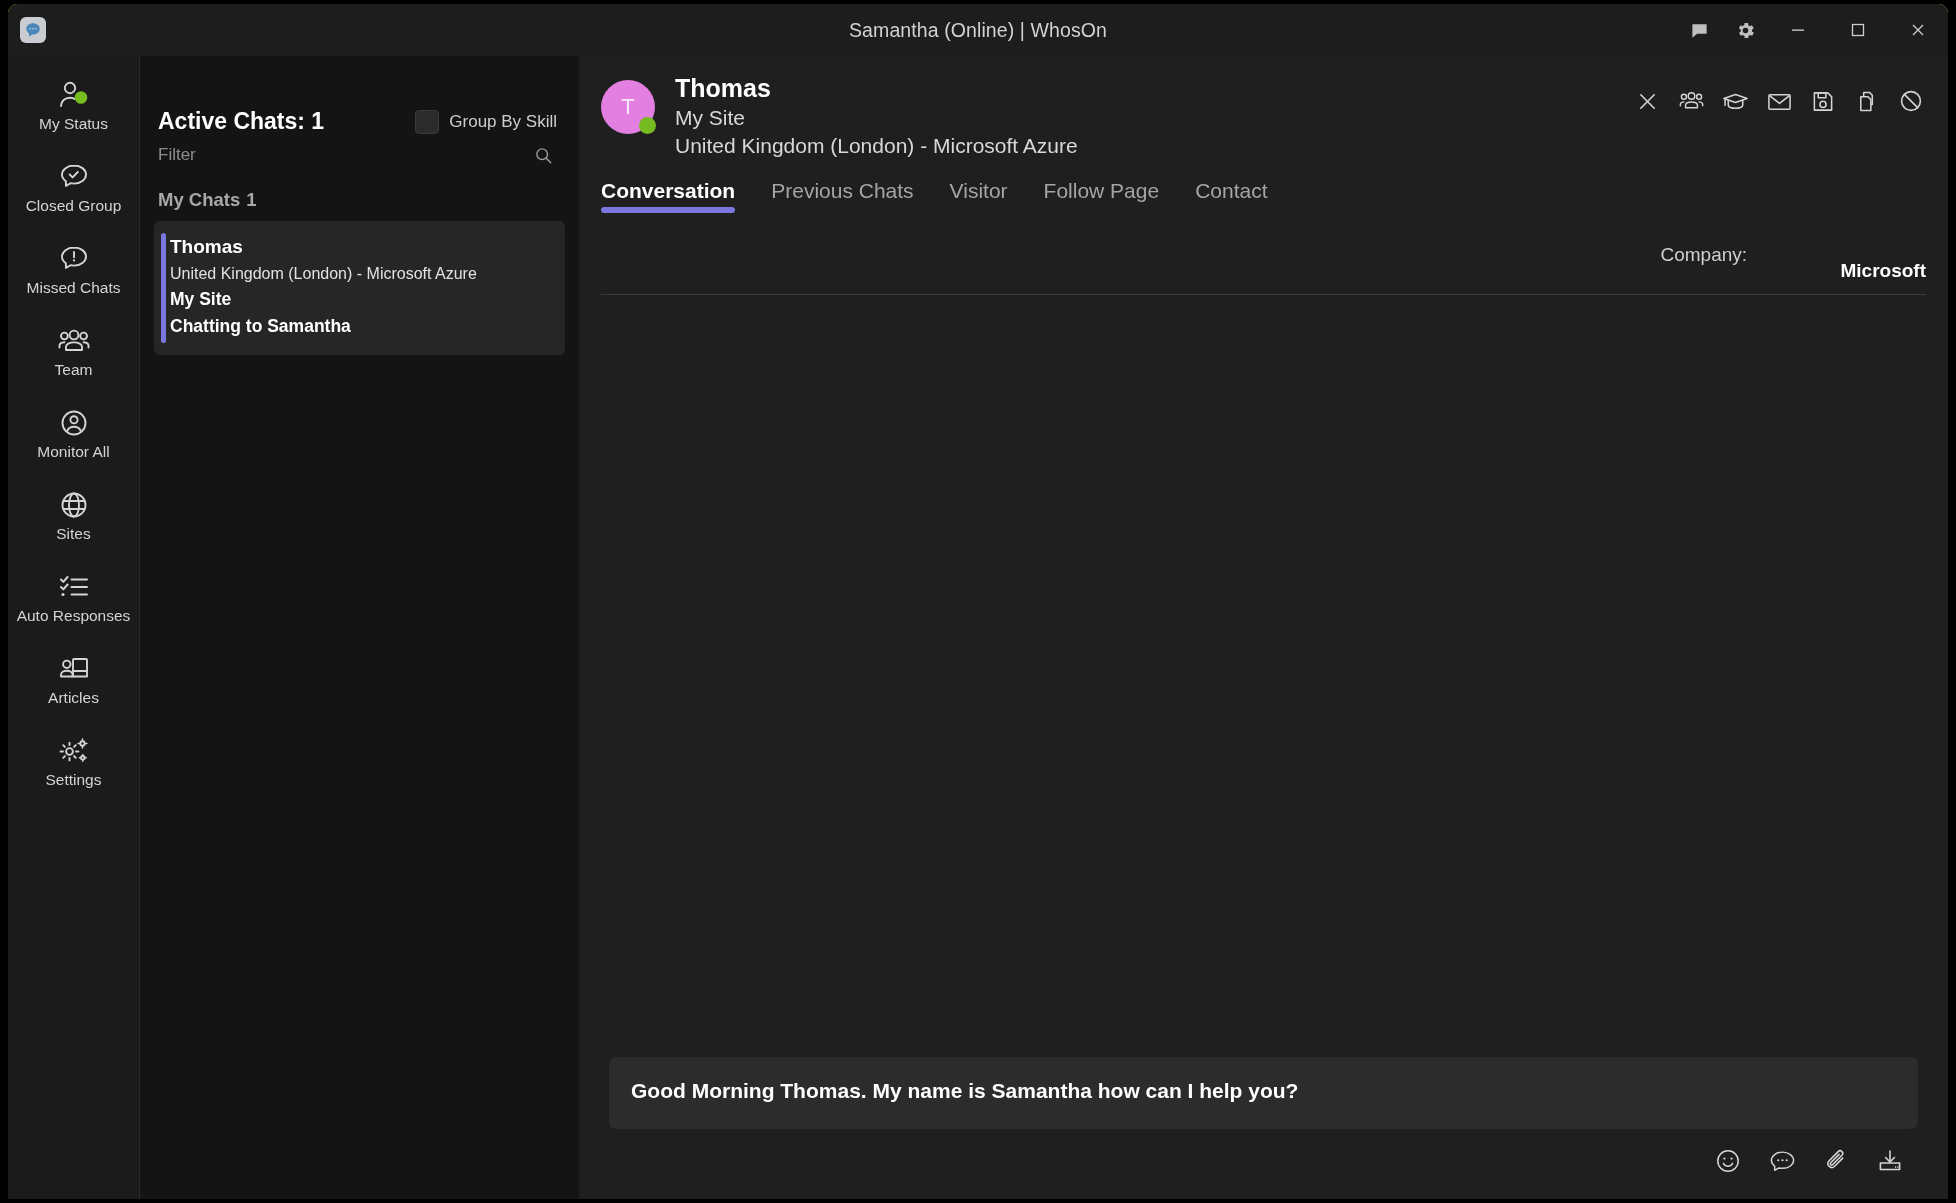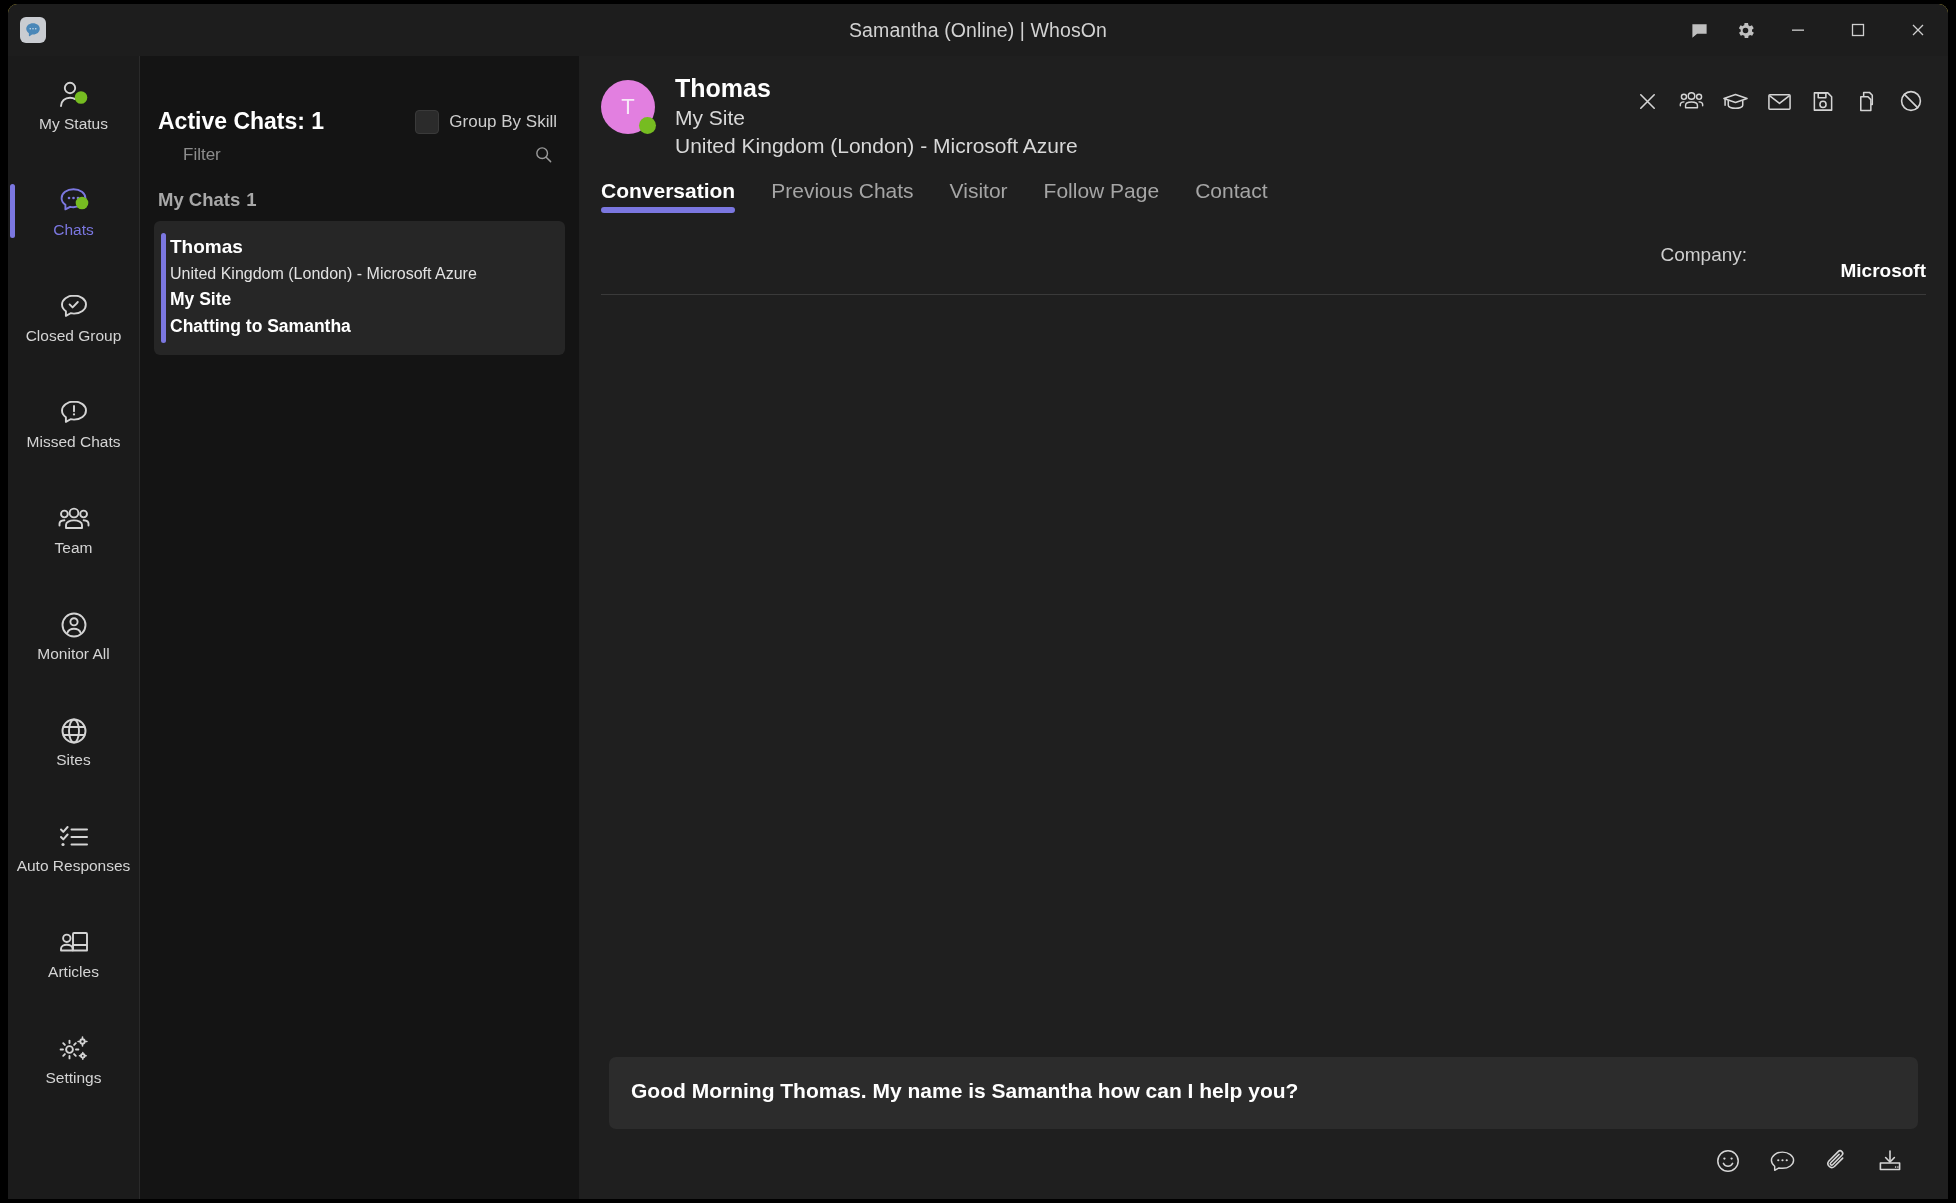--- a/index.html
+++ b/index.html
@@ -78,21 +78,20 @@
   
   .rail {
     width: 131px;
     flex: 0 0 131px;
     background: #1b1b1b;
     padding-top: 8px;
     display: flex;
     flex-direction: column;
     align-items: center;
     position: relative;
-    gap: 24px;
   }
   .rail-item {
     width: 131px;
     height: 82px;
     display: flex;
     flex-direction: column;
     align-items: center;
     justify-content: center;
     gap: 4px;
     position: relative;
@@ -145,24 +144,23 @@
     background: #2b2b2b;
     border: 1px solid #3a3a3a;
   }
   .lp-group-label {
     font-size: 17px;
     color: #cdcdcd;
   }
   .lp-filter-row {
     margin-top: 10px;
     display: flex;
-    align-items: flex-start;
+    align-items: center;
     justify-content: space-between;
     padding-right: 4px;
-    margin-left: 25px;
   }
   .lp-filter {
     font-size: 17px;
     color: #8d8d8d;
     background: transparent;
     border: none;
     outline: none;
     font-family: "Liberation Sans", sans-serif;
     width: 300px;
   }
@@ -362,32 +360,20 @@
         <span class="ic">
           <svg width="34" height="30" viewBox="0 0 34 30" fill="none" stroke="#d4d4d4" stroke-width="1.9">
             <circle cx="13" cy="8" r="5.2"></circle>
             <path d="M4 26c0-5 4-8.3 9-8.3 2 0 3.8.5 5.2 1.4" stroke-linecap="round"></path>
             <circle cx="24" cy="17.5" r="6.3" fill="#76bc21" stroke="none"></circle>
           </svg>
         </span>
         <span class="rail-label">My Status</span>
       </div>
 
-      <div class="rail-item active">
-        <span class="ic">
-          <svg width="34" height="30" viewBox="0 0 34 30" fill="none" stroke="#7b77e0" stroke-width="1.9">
-            <path d="M16.5 3.2C9.9 3.2 4.6 7.2 4.6 12.2c0 2.6 1.5 5 3.8 6.6v4.6l4.7-2.6c1.1.3 2.2.4 3.4.4 6.6 0 11.9-4 11.9-9S23.1 3.2 16.5 3.2z" stroke-linejoin="round"></path>
-            <circle cx="12" cy="12" r="1.3" fill="#7b77e0" stroke="none"></circle>
-            <circle cx="16.5" cy="12" r="1.3" fill="#7b77e0" stroke="none"></circle>
-            <circle cx="21" cy="12" r="1.3" fill="#7b77e0" stroke="none"></circle>
-            <circle cx="25" cy="17" r="6.3" fill="#76bc21" stroke="none"></circle>
-          </svg>
-        </span>
-        <span class="rail-label">Chats</span>
-      </div>
 
       <div class="rail-item">
         <span class="ic">
           <svg width="32" height="30" viewBox="0 0 32 30" fill="none" stroke="#d4d4d4" stroke-width="1.9">
             <path d="M16 3.5C9.4 3.5 4 7.6 4 12.6c0 2.6 1.5 5 3.9 6.7v4.6l4.7-2.7c1.1.3 2.2.4 3.4.4 6.6 0 12-4.1 12-9.1S22.6 3.5 16 3.5z" stroke-linejoin="round"></path>
             <path d="M11.6 12.4l3 3 5.2-5.4" stroke-linecap="round" stroke-linejoin="round"></path>
           </svg>
         </span>
         <span class="rail-label">Closed Group</span>
       </div>

